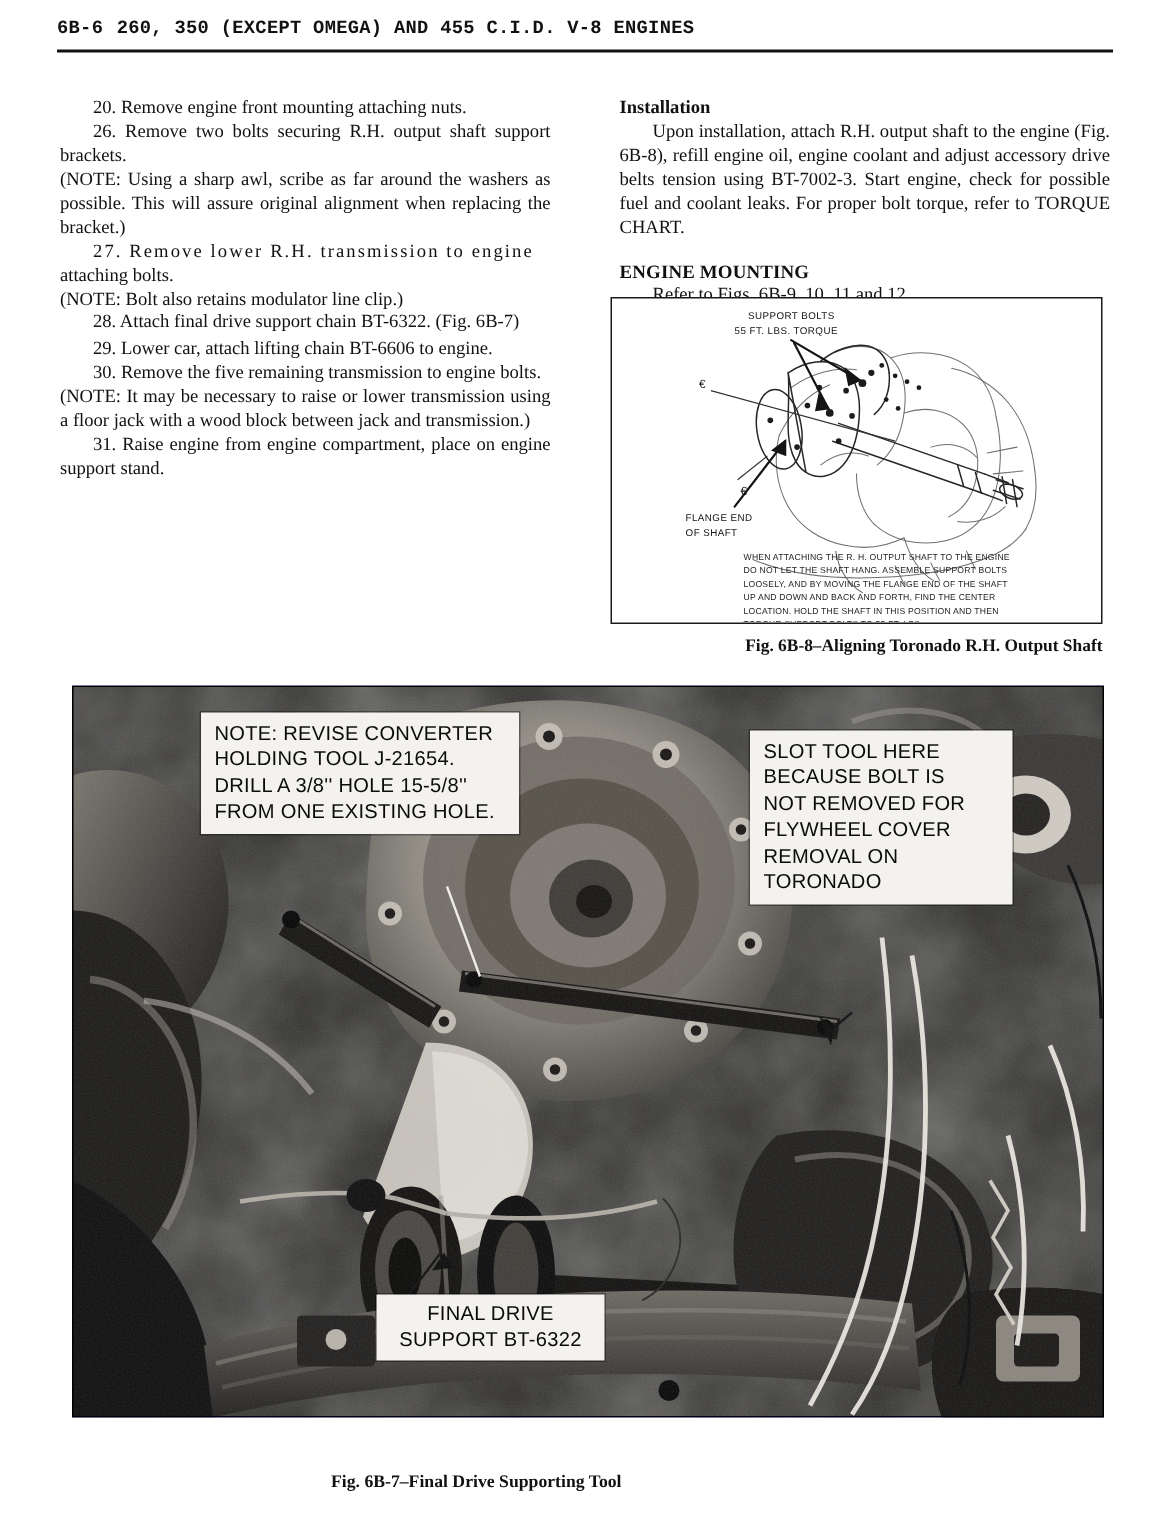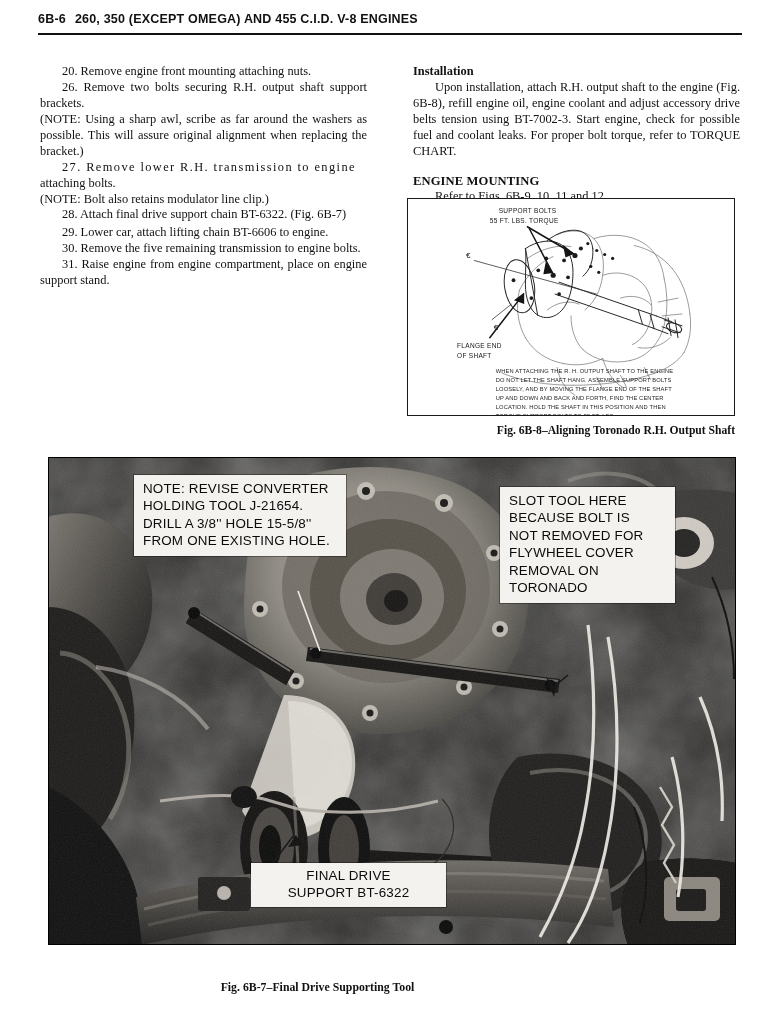--- a/index.html
+++ b/index.html
@@ -18,21 +18,21 @@
 
   
   .page-header {
     position: absolute;
     left: 38px;
     top: 12px;
     width: 704px;
     height: 26px;
   }
   .page-header .hdr-line {
-    font-family: Liberation Sans, sans-serif;
+    font-family: Liberation Mono, monospace;
     font-weight: bold;
     font-size: 12.5px;
     letter-spacing: 0.2px;
     white-space: nowrap;
   }
   .page-header .folio {
     margin-right: 9px;
   }
   .header-rule {
     position: absolute;
@@ -128,21 +128,21 @@
     font-size: 13.4px;
     line-height: 1.30;
     letter-spacing: 0.2px;
     padding: 5px 8px 6px 9px;
     box-sizing: border-box;
     white-space: pre-line;
     box-shadow: 0 0 0 1px rgba(0,0,0,0.35);
   }
   .callout.c-note   { left: 86px;  top: 18px;  width: 212px; }
   .callout.c-slot   { left: 452px; top: 30px;  width: 175px; }
-  .callout.c-final  { left: 203px; top: 406px; width: 195px; text-align: center;
+  .callout.c-final  { left: 203px; top: 406px; width: 152px; text-align: center;
                       padding: 4px 6px 5px 6px; }
 
   .photo-cap {
     position: absolute;
     left: 0;
     top: 980px;
     width: 635px;
     text-align: center;
     font-weight: bold;
     font-size: 11.8px;
@@ -170,20 +170,21 @@
   <p class="para noindent tight">attaching bolts.</p>
 
   <p class="para noindent gap">(NOTE:  Bolt also retains modulator line clip.)</p>
 
   <p class="para gap">28. Attach final drive support chain BT-6322. (Fig. 6B-7)</p>
 
   <p class="para gap-sm">29. Lower car, attach lifting chain BT-6606 to engine.</p>
 
   <p class="para gap">30. Remove the five remaining transmission to engine bolts.</p>
 
+  <p class="para noindent gap">(NOTE:  It may be necessary to raise or lower transmission using a floor jack with a wood block between jack and transmission.)</p>
 
   <p class="para gap">31. Raise engine from engine compartment, place on engine support stand.</p>
 
 </div>
 
 <div class="col col-right">
 
   <p class="subhead">Installation</p>
 
   <p class="para">Upon installation, attach R.H. output shaft to the engine (Fig. 6B-8), refill engine oil, engine coolant and adjust accessory drive belts tension using BT-7002-3. Start engine, check for possible fuel and coolant leaks. For proper bolt torque, refer to TORQUE CHART.</p>

